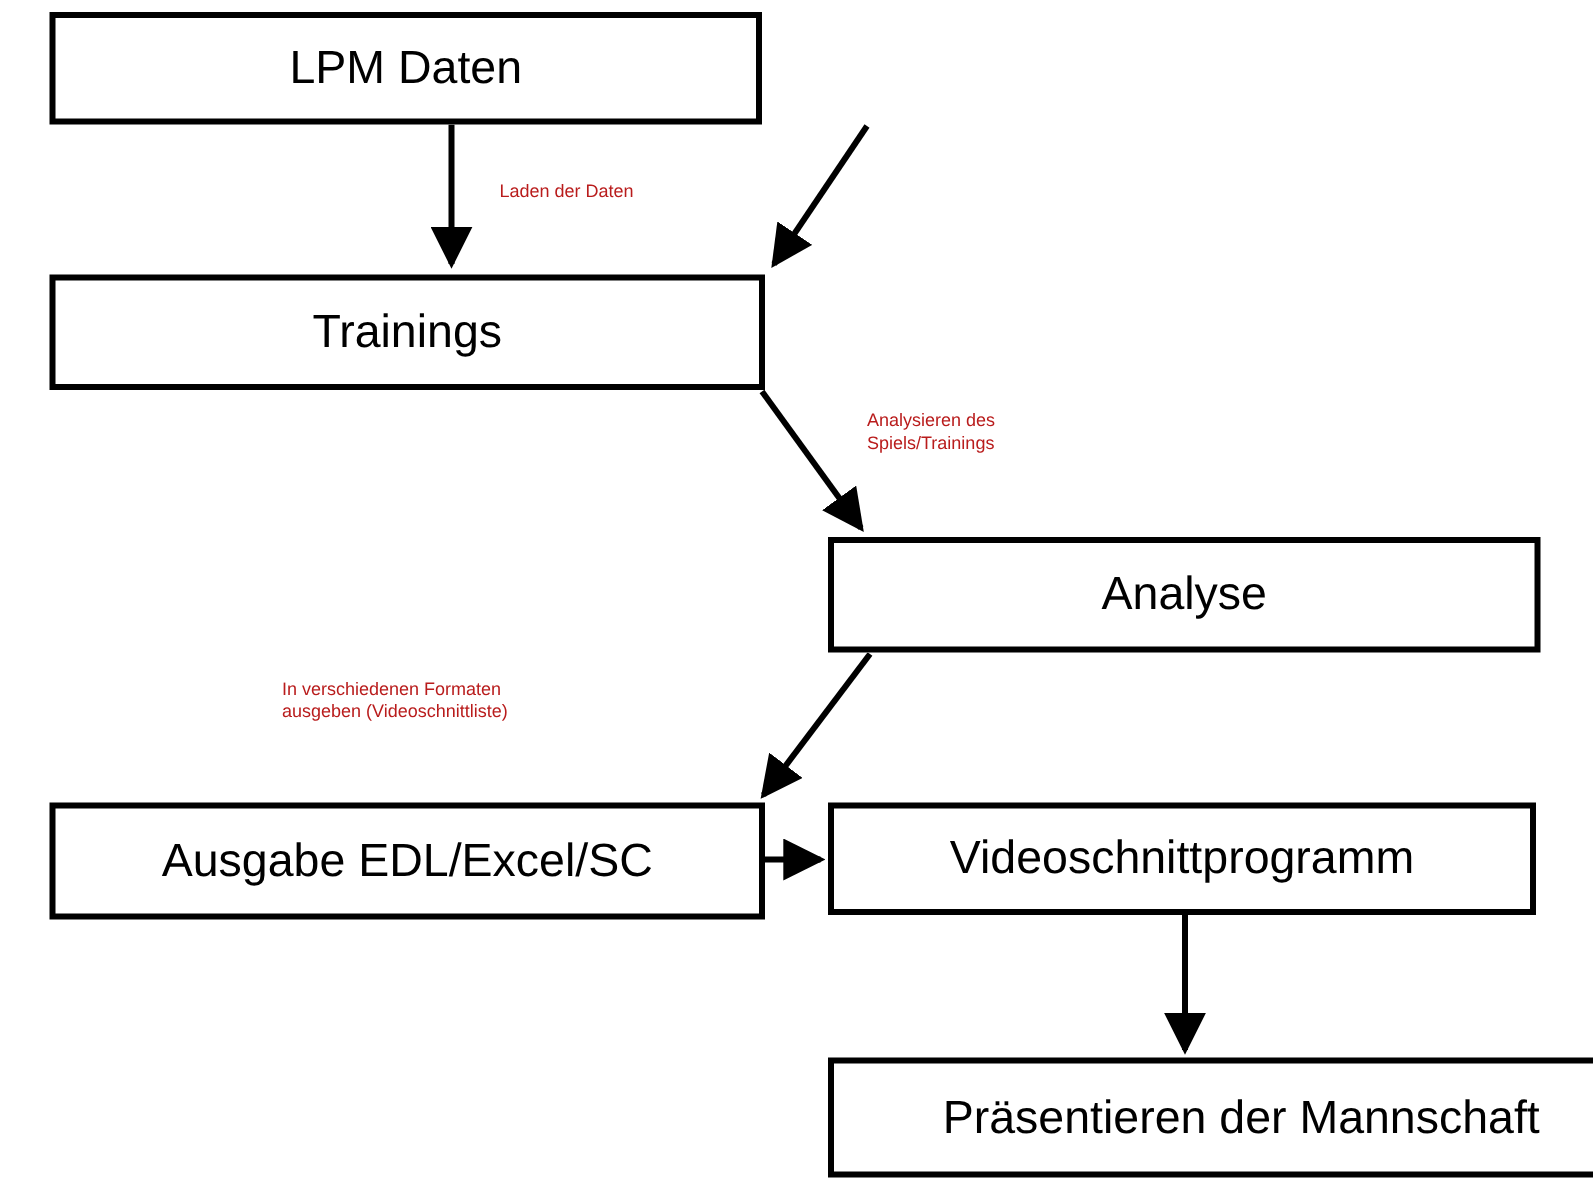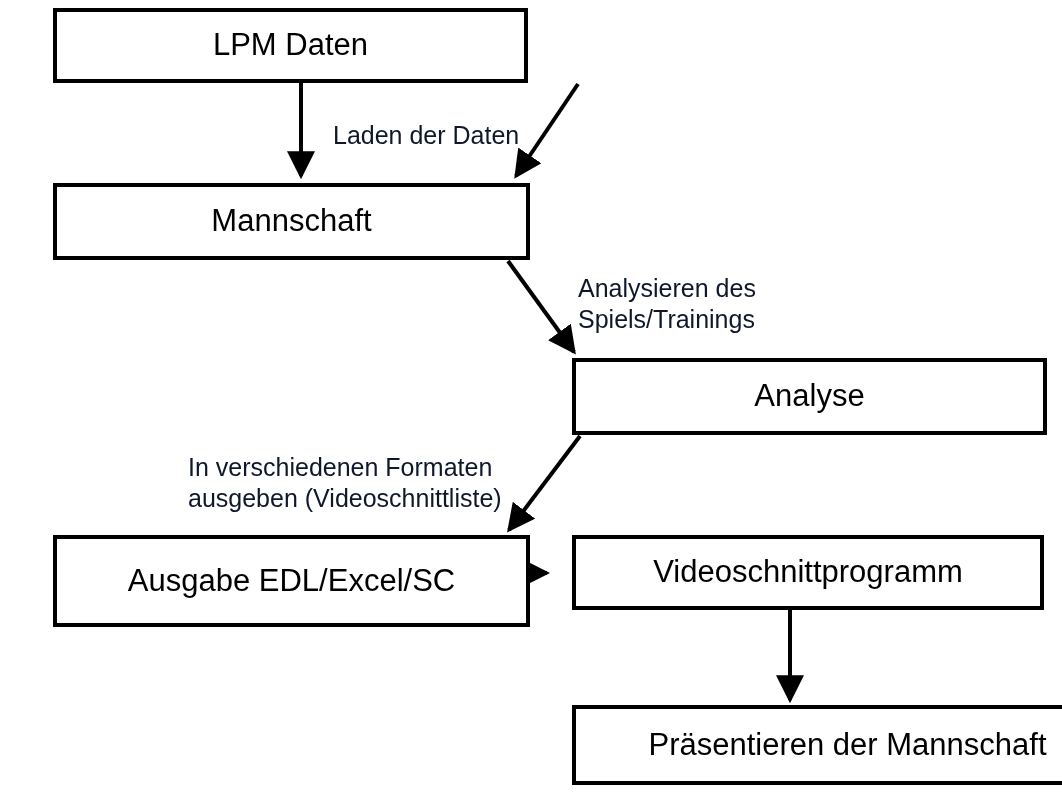--- a/index.html
+++ b/index.html
@@ -34,38 +34,37 @@
     background: #ffffff;
     display: flex;
     align-items: center;
     justify-content: center;
     text-align: center;
     line-height: 1.1;
     font-size: 31px;
     font-weight: normal;
     color: #000000;
     white-space: nowrap;
-    margin-left: 20px;
   }
   .node-label {
     display: block;
   }
   .edge-label {
     position: absolute;
-    font-size: 25px;
+    font-size: 12px;
     line-height: 1.25;
-    color: #0f172a;
+    color: #b91c1c;
     white-space: pre-line;
   }
   
   #node-lpm        { left: 33px;  top: 8px;   width: 475px; height: 75px; }
   #node-dfl        { left: 552px; top: 8px;   width: 475px; height: 75px; }
   #node-fbsupport  { left: 33px;  top: 183px; width: 477px; height: 77px; }
   #node-analyse    { left: 552px; top: 358px; width: 475px; height: 77px; }
-  #node-ausgabe    { left: 33px;  top: 535px; width: 477px; height: 92px; }
+  #node-ausgabe    { left: 33px;  top: 535px; width: 477px; height: 78px; }
   #node-videoprog  { left: 552px; top: 535px; width: 472px; height: 75px; }
   #node-praesent   { left: 552px; top: 705px; width: 551px; height: 80px; }
 
   
   #label-laden     { left: 333px; top: 120px; }
   #label-analysieren { left: 578px; top: 273px; }
   #label-formate   { left: 188px; top: 452px; }
 </style>
 </head>
 <body>
@@ -91,21 +90,21 @@
 
     <line x1="790" y1="610" x2="790" y2="700" stroke="#000000" stroke-width="4" marker-end="url(#arrowhead)"></line>
   </svg>
 
   <div class="node" id="node-lpm">
     <span class="node-label">LPM Daten</span>
   </div>
 
 
   <div class="node" id="node-fbsupport">
-    <span class="node-label">Mannschaft</span>
+    <span class="node-label">Trainings</span>
   </div>
 
   <div class="node" id="node-analyse">
     <span class="node-label">Analyse</span>
   </div>
 
   <div class="node" id="node-ausgabe">
     <span class="node-label">Ausgabe EDL/Excel/SC</span>
   </div>
 

